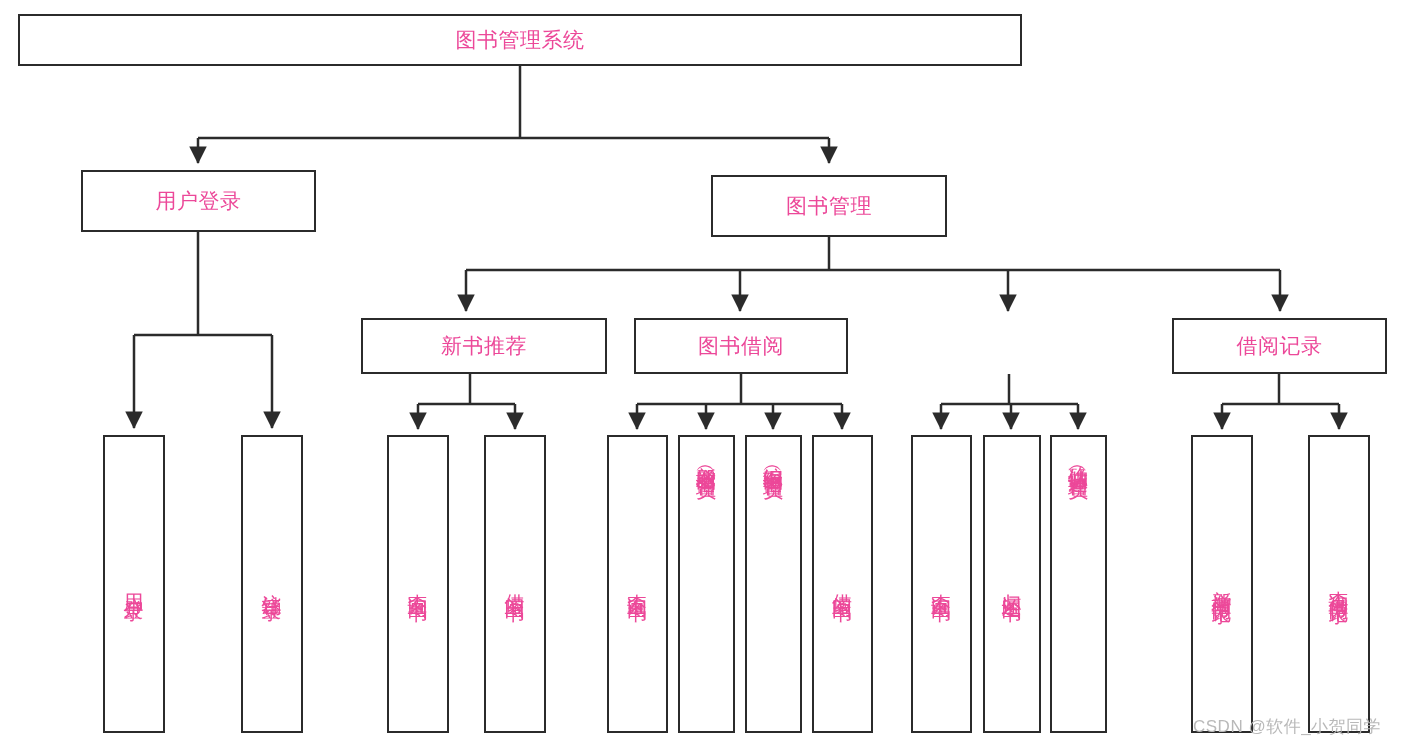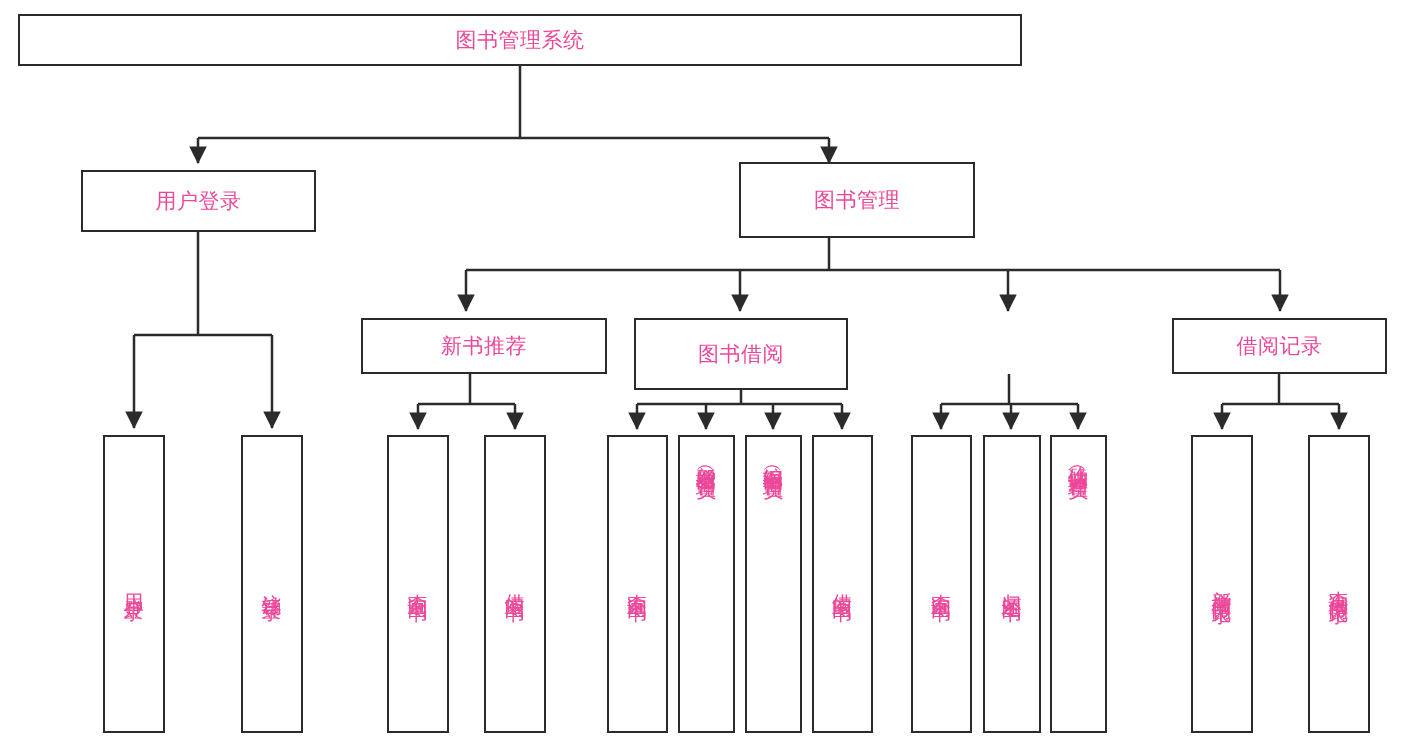--- a/index.html
+++ b/index.html
@@ -128,28 +128,28 @@
     </g>
   </svg>
 
   <div class="node horiz" style="left:18px; top:14px; width:1004px; height:52px;">
     <span class="label">图书管理系统</span>
   </div>
 
   <div class="node horiz" style="left:81px; top:170px; width:235px; height:62px;">
     <span class="label">用户登录</span>
   </div>
-  <div class="node horiz" style="left:711px; top:162px; width:236px; height:76px;margin-left:28px;">
+  <div class="node horiz" style="left:711px; top:175px; width:236px; height:62px;">
     <span class="label">图书管理</span>
   </div>
 
   <div class="node horiz" style="left:361px; top:318px; width:246px; height:56px;">
     <span class="label">新书推荐</span>
   </div>
-  <div class="node horiz" style="left:634px; top:318px; width:214px; height:72px;">
+  <div class="node horiz" style="left:634px; top:318px; width:214px; height:56px;">
     <span class="label">图书借阅</span>
   </div>
   <div class="node horiz" style="left:1172px; top:318px; width:215px; height:56px;">
     <span class="label">借阅记录</span>
   </div>
 
   <div class="node vert mid" style="left:103px; top:435px; width:62px; height:298px;">
     <span class="label">用户登录</span>
   </div>
   <div class="node vert mid" style="left:241px; top:435px; width:62px; height:298px;">
@@ -186,14 +186,15 @@
     <span class="label">确认归还（管理员）</span>
   </div>
 
   <div class="node vert mid" style="left:1191px; top:435px; width:62px; height:298px;">
     <span class="label">新增借阅记录</span>
   </div>
   <div class="node vert mid" style="left:1308px; top:435px; width:62px; height:298px;">
     <span class="label">查询借阅记录</span>
   </div>
 
+  <div class="watermark" style="left:1193px; top:715px;">CSDN @软件_小贺同学</div>
 
 </div>
 
 </body></html>

